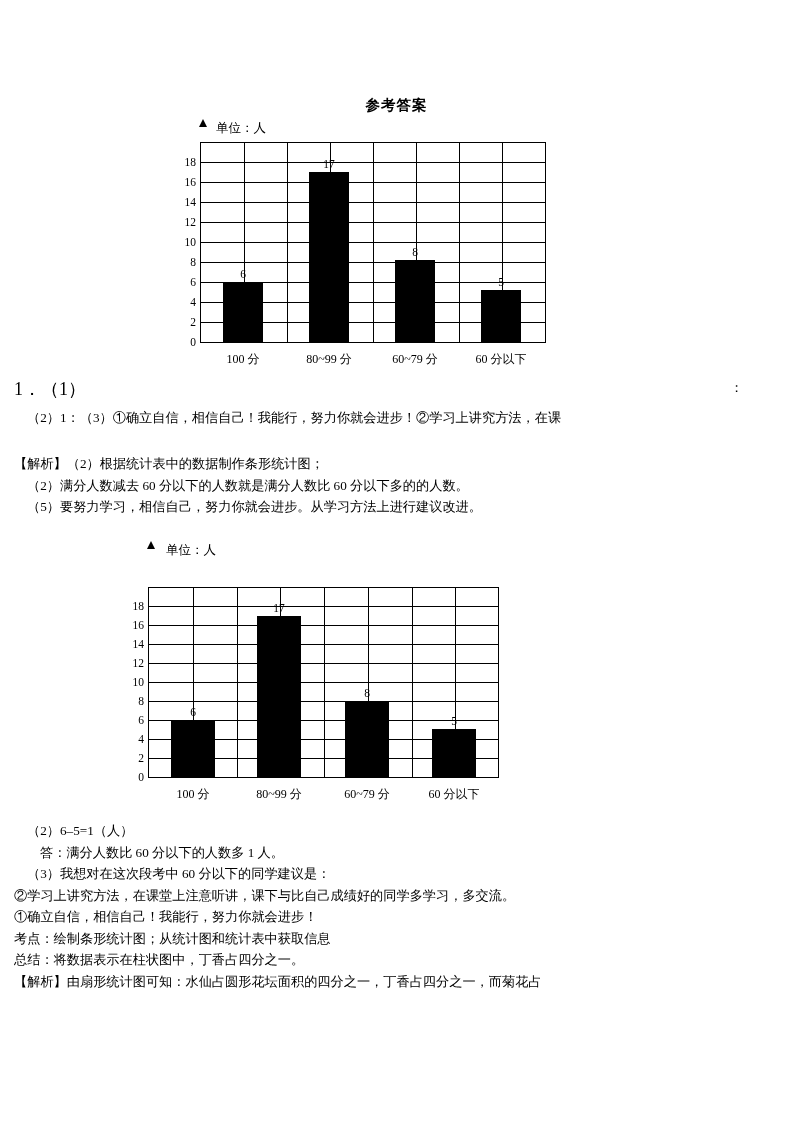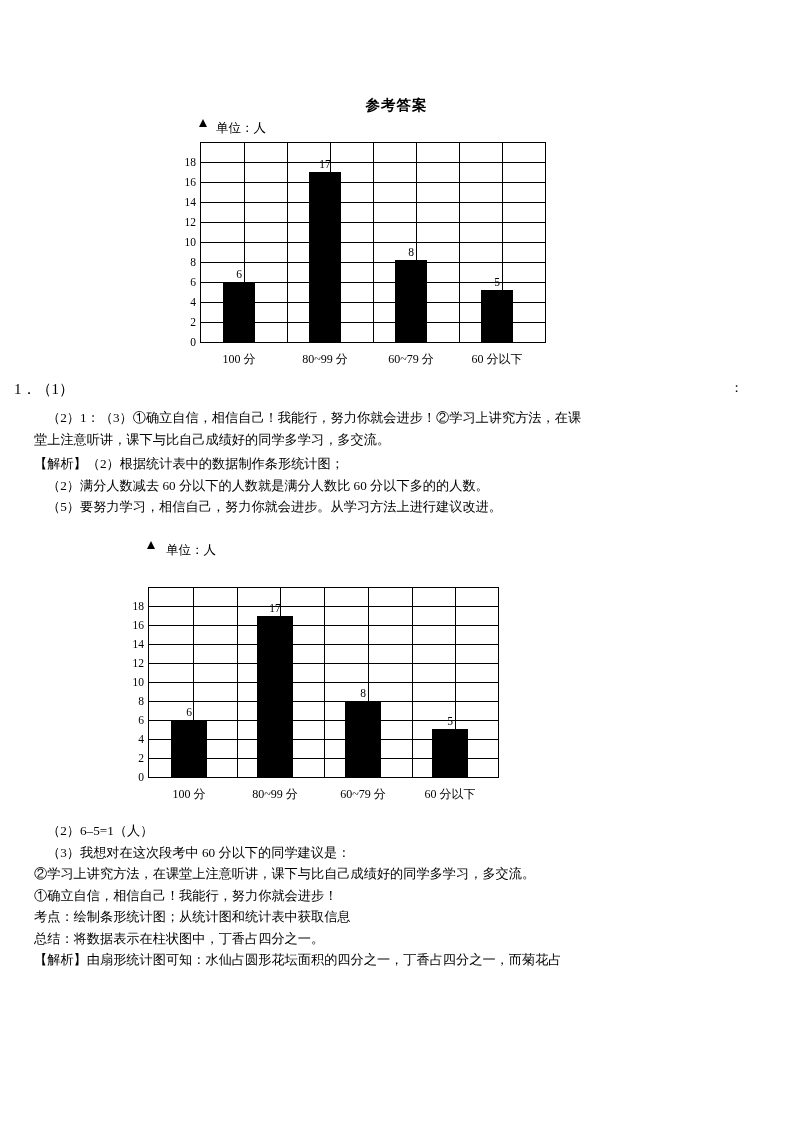--- a/index.html
+++ b/index.html
@@ -78,20 +78,21 @@
     right: 100%;
     margin-right: 5px;
     transform: translateY(-50%);
     font-size: 11.5px;
     font-family: "Liberation Serif", serif;
   }
   .bar {
     position: absolute;
     bottom: 0;
     background: #000000;
+    padding-left: 8px;
   }
   .bar-value {
     position: absolute;
     bottom: 100%;
     left: 50%;
     transform: translateX(-50%);
     font-size: 11.5px;
     margin-bottom: 2px;
     font-family: "Liberation Serif", serif;
   }
@@ -109,32 +110,31 @@
     position: absolute;
     width: 0;
     height: 0;
     border-left: 4.5px solid transparent;
     border-right: 4.5px solid transparent;
     border-bottom: 8px solid #000;
   }
   
   .ptext {
     position: absolute;
-    font-size: 15px;
+    font-size: 18px;
     line-height: 21px;
     font-family: "Liberation Serif", serif;
   }
   .block {
     position: absolute;
     left: 58px;
     right: 36px;
     font-size: 13.2px;
     line-height: 21.5px;
     font-family: "Liberation Serif", serif;
-    margin-left: 20px;
   }
   .block p {
     margin: 0;
   }
   .ind {
     text-indent: 13px;
   }
   .colon-right {
     position: absolute;
     font-size: 13.2px;
@@ -206,21 +206,20 @@
         </div>
       </div>
     </div>
   </div>
 
   <div class="ptext" style="left:14px; top:379px;">1．（1）</div>
   <div class="colon-right" style="left:730px; top:379px;">：</div>
 
   <div class="block" style="left:14px; top:407px;">
     <p class="ind">（2）1：（3）①确立自信，相信自己！我能行，努力你就会进步！②学习上讲究方法，在课</p>
-    <p>堂上注意听讲，课下与比自己成绩好的同学多学习，多交流。</p>
   </div>
 
   <div class="block" style="left:14px; top:453px;">
     <p>【解析】（2）根据统计表中的数据制作条形统计图；</p>
     <p class="ind">（2）满分人数减去 60 分以下的人数就是满分人数比 60 分以下多的的人数。</p>
     <p class="ind">（5）要努力学习，相信自己，努力你就会进步。从学习方法上进行建议改进。</p>
   </div>
 
   <div class="chart-wrap" style="left:148px; top:542px; width:360px; height:270px;">
     <div class="chart" style="position:relative; width:360px; height:270px;">
@@ -275,20 +274,21 @@
         <div class="bar" style="left:283px; width:36px; height:48px;">
           <span class="bar-value">5</span>
           <span class="xlabel">60 分以下</span>
         </div>
       </div>
     </div>
   </div>
 
   <div class="block" style="left:14px; top:820px;">
     <p class="ind">（2）6–5=1（人）</p>
+    <p class="ind" style="text-indent:26px;">答：满分人数比 60 分以下的人数多 1 人。</p>
     <p class="ind">（3）我想对在这次段考中 60 分以下的同学建议是：</p>
     <p>②学习上讲究方法，在课堂上注意听讲，课下与比自己成绩好的同学多学习，多交流。</p>
     <p>①确立自信，相信自己！我能行，努力你就会进步！</p>
     <p>考点：绘制条形统计图；从统计图和统计表中获取信息</p>
     <p>总结：将数据表示在柱状图中，丁香占四分之一。</p>
     <p>【解析】由扇形统计图可知：水仙占圆形花坛面积的四分之一，丁香占四分之一，而菊花占</p>
   </div>
 
 </div>
 

